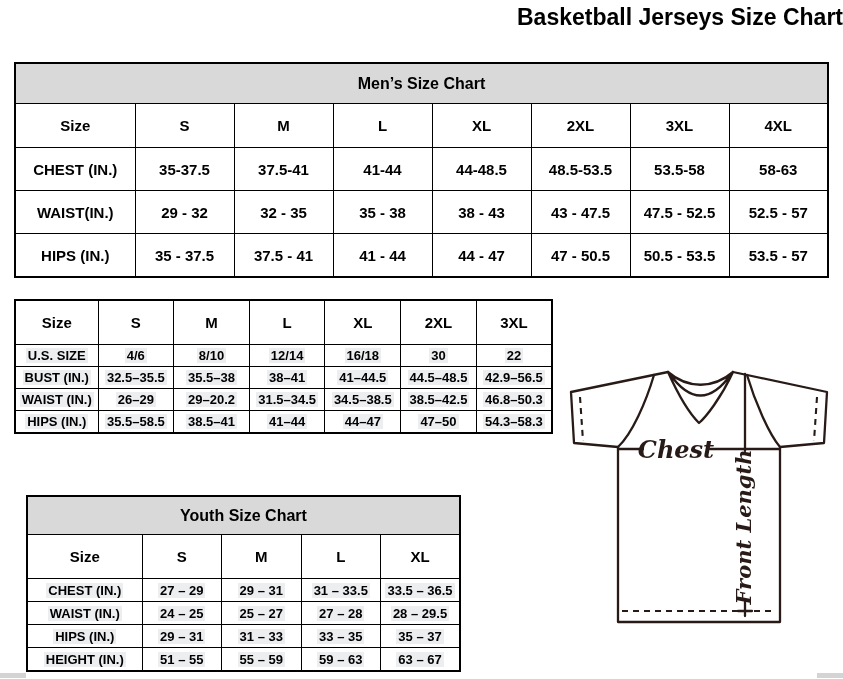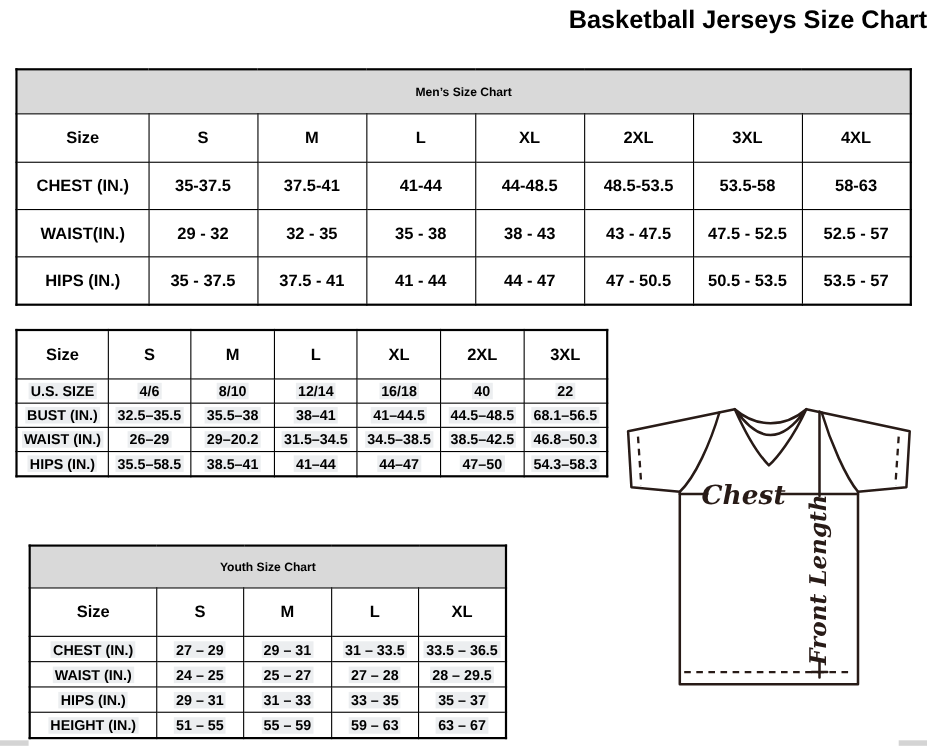--- a/index.html
+++ b/index.html
@@ -13,21 +13,21 @@
   }
   table.size-table {
     position:absolute; border-collapse:collapse; table-layout:fixed;
     background:#fff; border:2px solid #000;
   }
   table.size-table td {
     border:1px solid #000; text-align:center; vertical-align:middle;
     font-weight:bold; padding:0; overflow:hidden; white-space:nowrap;
   }
   tr.band td {
-    background:var(--header-band); font-size:11px; height:39px;
+    background:var(--header-band); font-size:16px; height:39px;
   }
   tr.cols td {font-size:15px; height:43px;}
   #men-table  {left:14px; top:62px;  width:815px;}
   #men-table tr.data td {font-size:15px; height:42px;}
   #women-table{left:14px; top:299px; width:539px;}
   #women-table tr.data td {font-size:13px; height:21px;}
   #youth-table{left:26px; top:495px; width:435px;}
   #youth-table tr.band td {height:37px;}
   #youth-table tr.data td {font-size:13px; height:22px;}
   .rowlabel {font-size:12px;}
@@ -126,31 +126,31 @@
       <td>XL</td>
       <td>2XL</td>
       <td>3XL</td>
     </tr>
     <tr class="data">
       <td class="rowlabel"><span class="hl">U.S. SIZE</span></td>
       <td><span class="hl">4/6</span></td>
       <td><span class="hl">8/10</span></td>
       <td><span class="hl">12/14</span></td>
       <td><span class="hl">16/18</span></td>
-      <td><span class="hl">40</span></td>
+      <td><span class="hl">30</span></td>
       <td><span class="hl">22</span></td>
     </tr>
     <tr class="data">
       <td class="rowlabel"><span class="hl">BUST (IN.)</span></td>
       <td><span class="hl">32.5–35.5</span></td>
       <td><span class="hl">35.5–38</span></td>
       <td><span class="hl">38–41</span></td>
       <td><span class="hl">41–44.5</span></td>
       <td><span class="hl">44.5–48.5</span></td>
-      <td><span class="hl">68.1–56.5</span></td>
+      <td><span class="hl">42.9–56.5</span></td>
     </tr>
     <tr class="data">
       <td class="rowlabel"><span class="hl">WAIST (IN.)</span></td>
       <td><span class="hl">26–29</span></td>
       <td><span class="hl">29–20.2</span></td>
       <td><span class="hl">31.5–34.5</span></td>
       <td><span class="hl">34.5–38.5</span></td>
       <td><span class="hl">38.5–42.5</span></td>
       <td><span class="hl">46.8–50.3</span></td>
     </tr>

